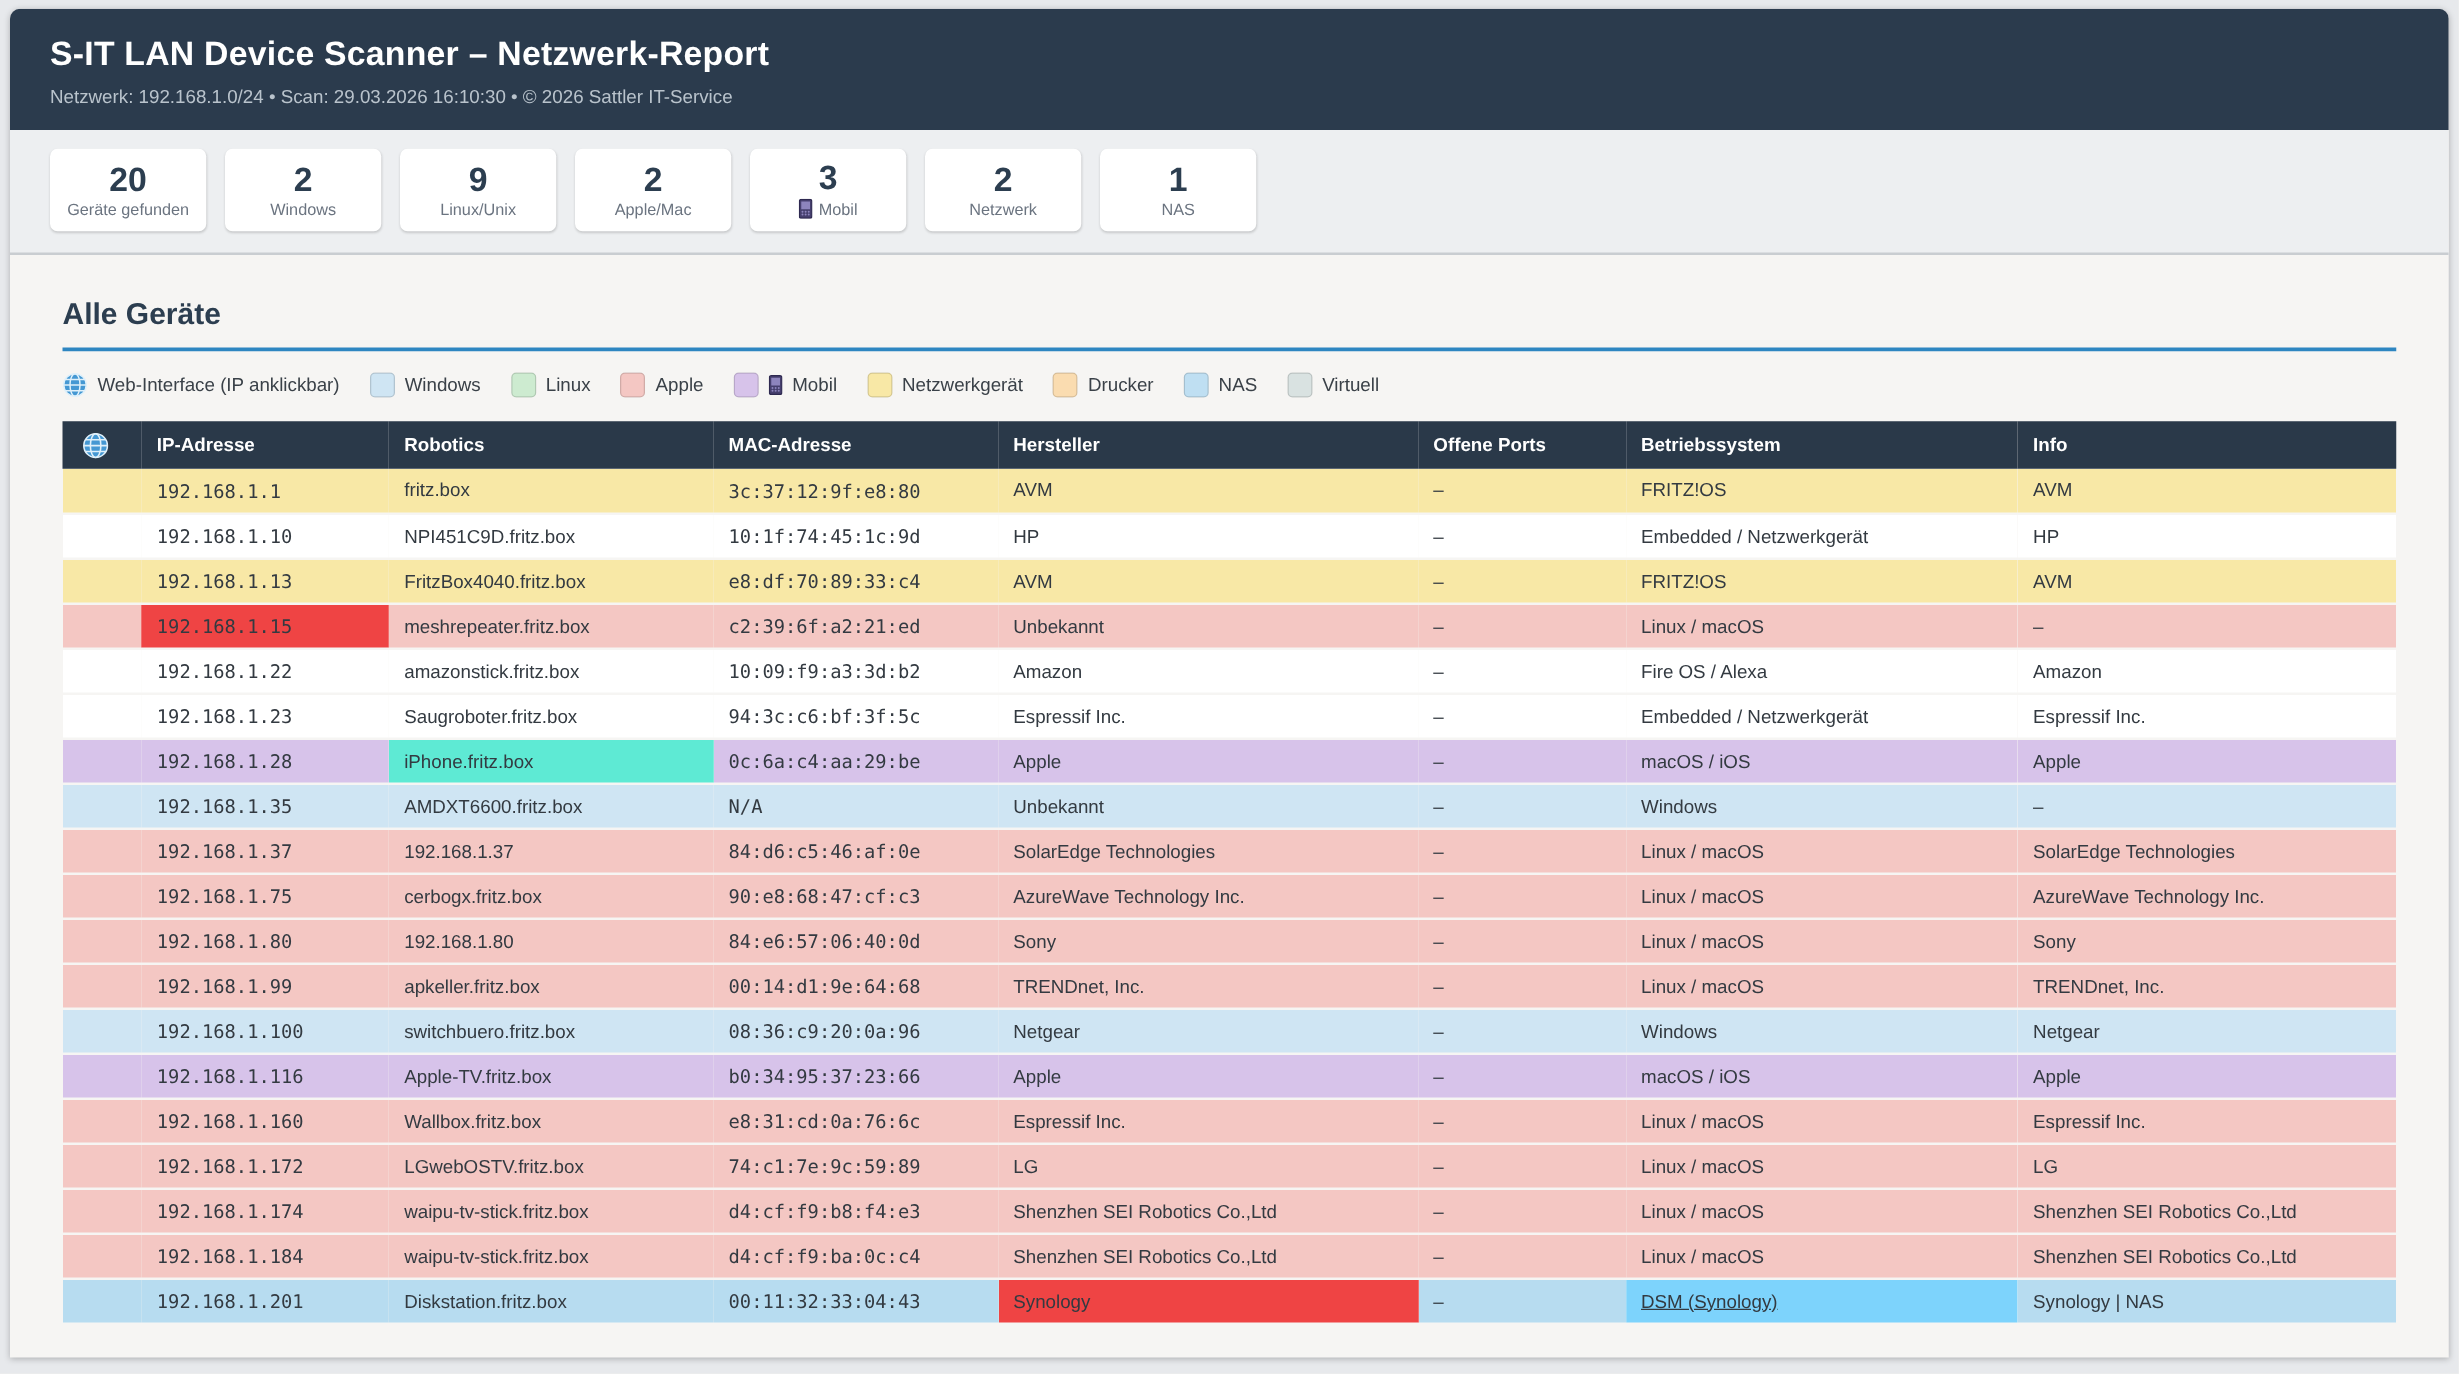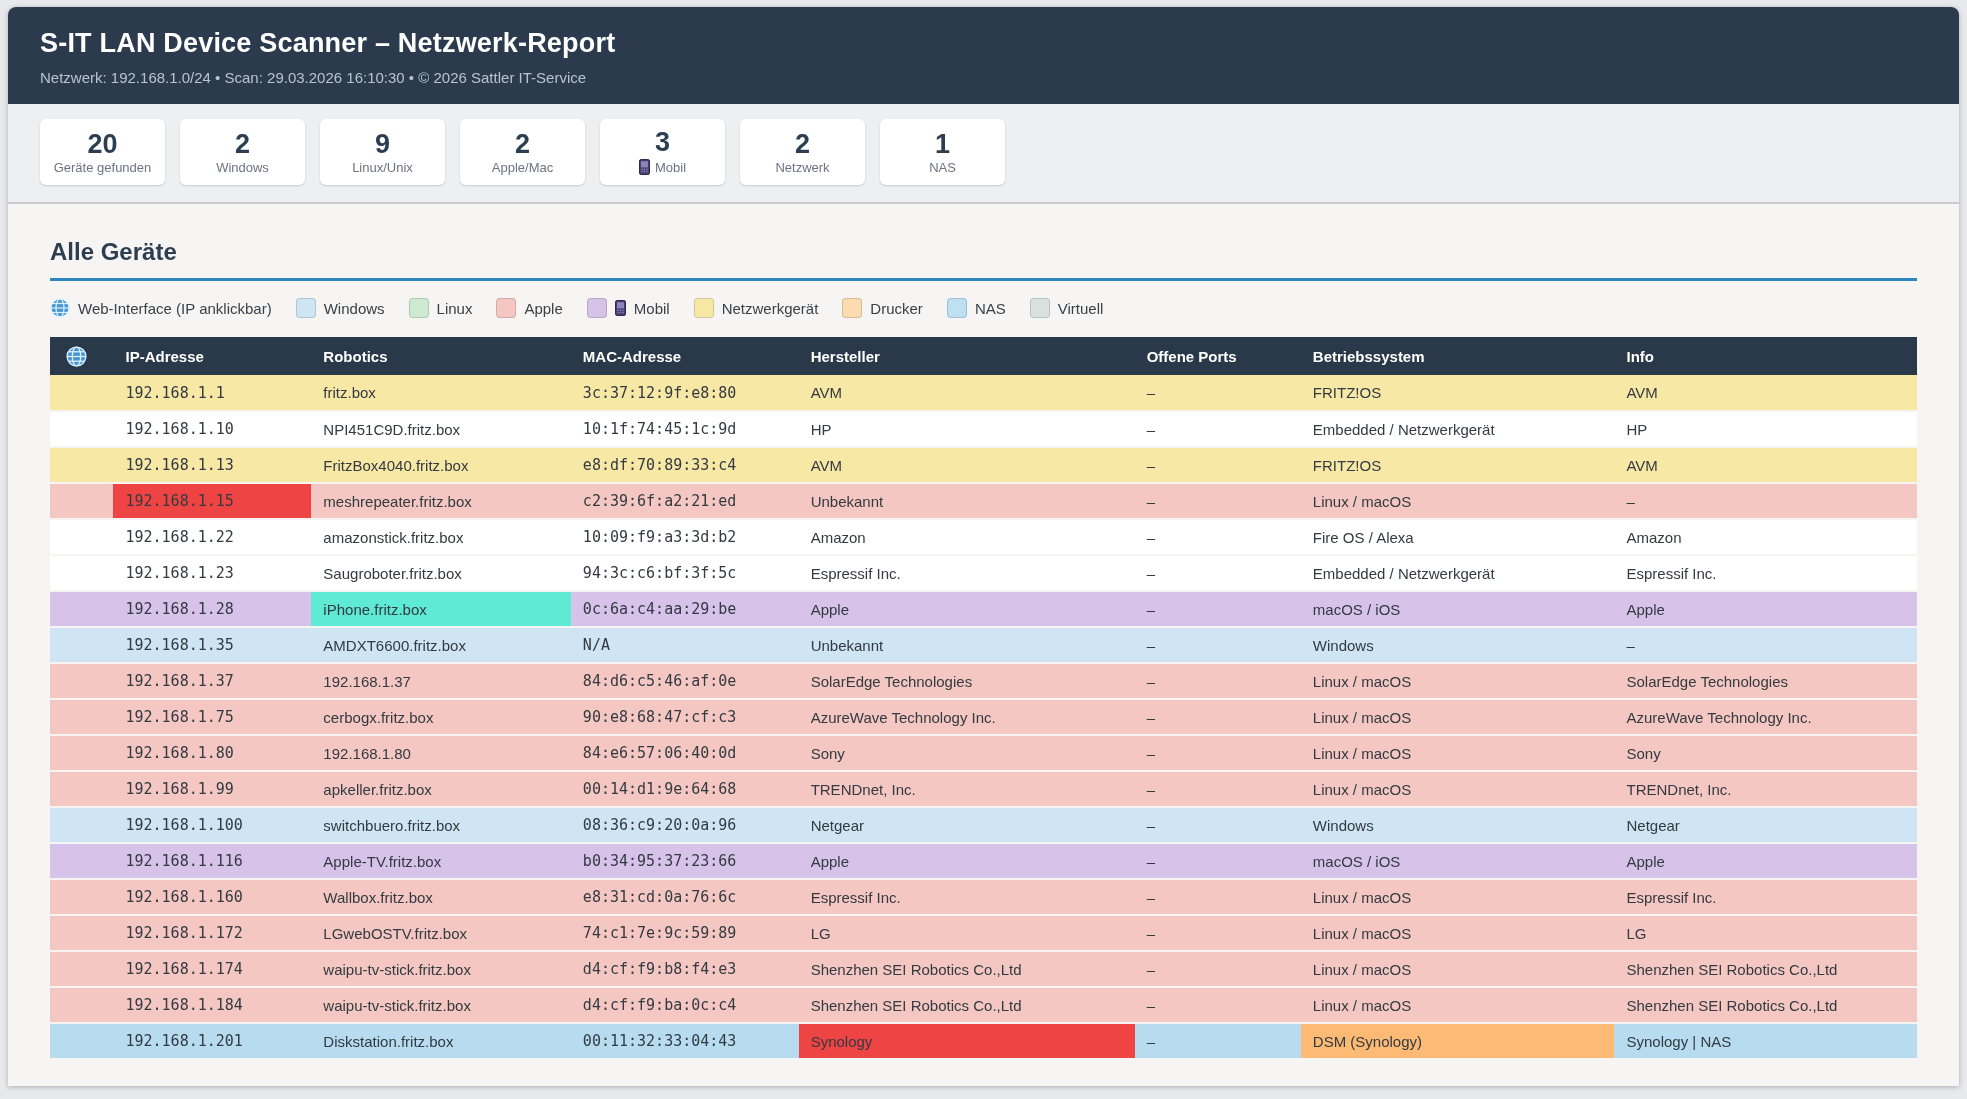--- a/index.html
+++ b/index.html
@@ -473,20 +473,20 @@
             <td style="background: rgb(244, 199, 195);">Linux / macOS</td>
             <td class="info" style="background: rgb(244, 199, 195);">Shenzhen SEI Robotics Co.,Ltd</td>
           </tr>
           <tr>
             <td style="background: rgb(183, 220, 240);"></td>
             <td class="mono" style="background: rgb(183, 220, 240);">192.168.1.201</td>
             <td style="background: rgb(183, 220, 240);">Diskstation.fritz.box</td>
             <td class="mono" style="background: rgb(183, 220, 240);">00:11:32:33:04:43</td>
             <td style="background: #ef4444;">Synology</td>
             <td style="background: rgb(183, 220, 240);">–</td>
-            <td style="background: #fdba74;">DSM (Synology)</td>
+            <td style="background: #7dd3fc; text-decoration: underline;">DSM (Synology)</td>
             <td class="info" style="background: rgb(183, 220, 240);">Synology | NAS</td>
           </tr>
         </tbody>
     </table>
   </div>
 
 </div>
 
 </body></html>

